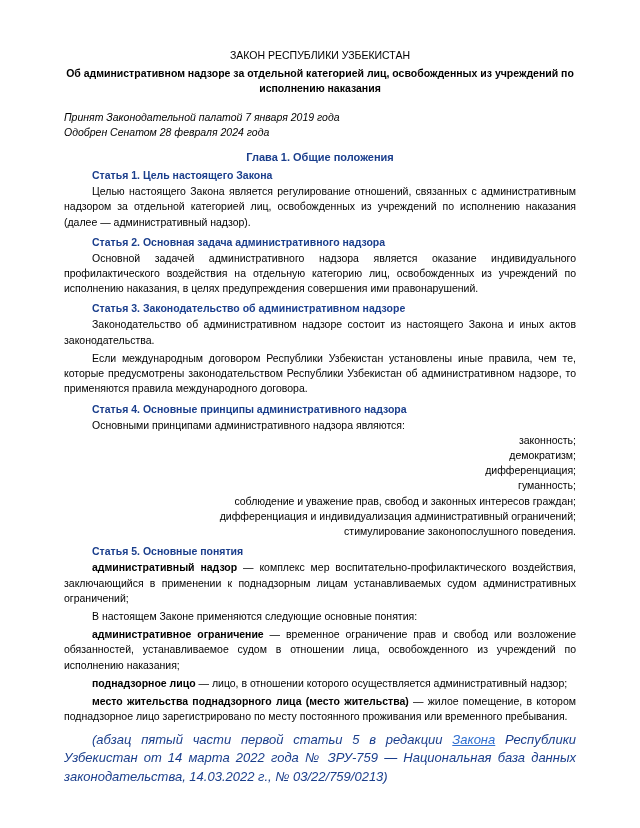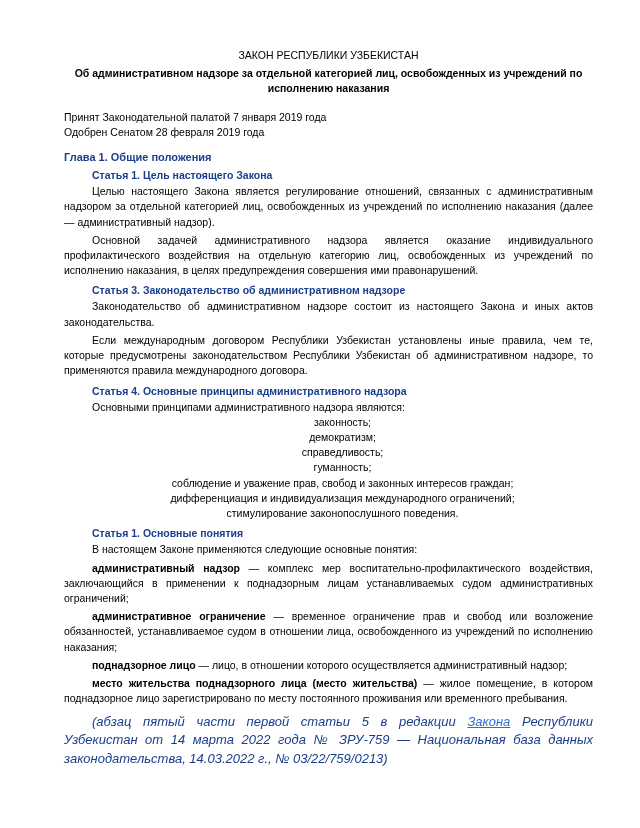--- a/index.html
+++ b/index.html
@@ -11,21 +11,21 @@
     width: 640px;
     height: 828px;
     font-family: "Liberation Sans", sans-serif;
     color: #000000;
     overflow: hidden;
   }
   #page {
     box-sizing: border-box;
     width: 640px;
     height: 828px;
-    padding: 48px 47px 0 64px;
+    padding: 48px 64px 0 64px;
   }
   .doc-title {
     text-align: center;
     font-size: 10.5px;
     line-height: 1.45;
     margin: 0 0 0 0;
   }
   .doc-title .line1 {
     font-weight: normal;
   }
@@ -34,23 +34,24 @@
     display: block;
     margin-top: 3px;
   }
   .adopt {
     font-size: 10.5px;
     line-height: 1.5;
     margin-top: 13px;
   }
   .adopt div {
     white-space: nowrap;
+    font-style: italic;
   }
   .chapter {
-    text-align: left;
+    text-align: center;
     font-weight: bold;
     font-size: 11px;
     color: #1a3e8c;
     margin-top: 10px;
   }
   .article-head {
     font-weight: bold;
     font-size: 10.5px;
     color: #1a3e8c;
     margin-top: 6px;
@@ -61,21 +62,21 @@
     font-size: 10.5px;
     line-height: 1.45;
     text-align: justify;
     text-indent: 28px;
     margin-top: 3px;
   }
   p.list {
     margin: 0;
     font-size: 10.5px;
     line-height: 1.45;
-    text-align: center;
+    text-align: right;
     text-indent: 28px;
   }
   .b {
     font-weight: bold;
   }
   p.note {
     margin: 0;
     margin-top: 4px;
     font-size: 10.5px;
     line-height: 1.45;
@@ -107,48 +108,49 @@
 
 <div id="page">
 
   <div class="doc-title">
     <span class="line1">ЗАКОН РЕСПУБЛИКИ УЗБЕКИСТАН</span>
     <span class="line2">Об административном надзоре за отдельной категорией лиц, освобожденных из учреждений по исполнению наказания</span>
   </div>
 
   <div class="adopt">
     <div>Принят Законодательной палатой 7 января 2019 года</div>
-    <div>Одобрен Сенатом 28 февраля 2019 года</div>
+    <div>Одобрен Сенатом 28 февраля 2024 года</div>
   </div>
 
   <div class="chapter">Глава 1. Общие положения</div>
 
   <div class="article-head">Статья 1. Цель настоящего Закона</div>
   <p class="para">Целью настоящего Закона является регулирование отношений, связанных с административным надзором за отдельной категорией лиц, освобожденных из учреждений по исполнению наказания (далее — административный надзор).</p>
 
+  <div class="article-head">Статья 2. Основная задача административного надзора</div>
   <p class="para">Основной задачей административного надзора является оказание индивидуального профилактического воздействия на отдельную категорию лиц, освобожденных из учреждений по исполнению наказания, в целях предупреждения совершения ими правонарушений.</p>
 
   <div class="article-head">Статья 3. Законодательство об административном надзоре</div>
   <p class="para">Законодательство об административном надзоре состоит из настоящего Закона и иных актов законодательства.</p>
   <p class="para">Если международным договором Республики Узбекистан установлены иные правила, чем те, которые предусмотрены законодательством Республики Узбекистан об административном надзоре, то применяются правила международного договора.</p>
 
   <div class="article-head">Статья 4. Основные принципы административного надзора</div>
   <p class="para">Основными принципами административного надзора являются:</p>
   <p class="list">законность;</p>
   <p class="list">демократизм;</p>
-  <p class="list">справедливость;</p>
+  <p class="list">дифференциация;</p>
   <p class="list">гуманность;</p>
   <p class="list">соблюдение и уважение прав, свобод и законных интересов граждан;</p>
-  <p class="list">дифференциация и индивидуализация международного ограничений;</p>
+  <p class="list">дифференциация и индивидуализация административный ограничений;</p>
   <p class="list">стимулирование законопослушного поведения.</p>
 
-  <div class="article-head">Статья 1. Основные понятия</div>
+  <div class="article-head">Статья 5. Основные понятия</div>
+  <p class="para"><span class="b">административный надзор</span><span> — комплекс мер воспитательно-профилактического воздействия, заключающийся в применении к поднадзорным лицам устанавливаемых судом административных ограничений;</span></p>
+
   <p class="para">В настоящем Законе применяются следующие основные понятия:</p>
-
-  <p class="para"><span class="b">административный надзор</span><span> — комплекс мер воспитательно-профилактического воздействия, заключающийся в применении к поднадзорным лицам устанавливаемых судом административных ограничений;</span></p>
 
   <p class="para"><span class="b">административное ограничение</span><span> — временное ограничение прав и свобод или возложение обязанностей, устанавливаемое судом в отношении лица, освобожденного из учреждений по исполнению наказания;</span></p>
 
   <p class="para"><span class="b">поднадзорное лицо</span><span> — лицо, в отношении которого осуществляется административный надзор;</span></p>
 
 
   <p class="para"><span class="b">место жительства поднадзорного лица (место жительства)</span><span> — жилое помещение, в котором поднадзорное лицо зарегистрировано по месту постоянного проживания или временного пребывания.</span></p>
 
   <p class="editorial"><span>(абзац пятый части первой статьи 5 в редакции </span><a href="#">Закона</a><span> Республики Узбекистан от 14 марта 2022 года № ЗРУ-759 — Национальная база данных законодательства, 14.03.2022 г., № 03/22/759/0213)</span></p>
 

